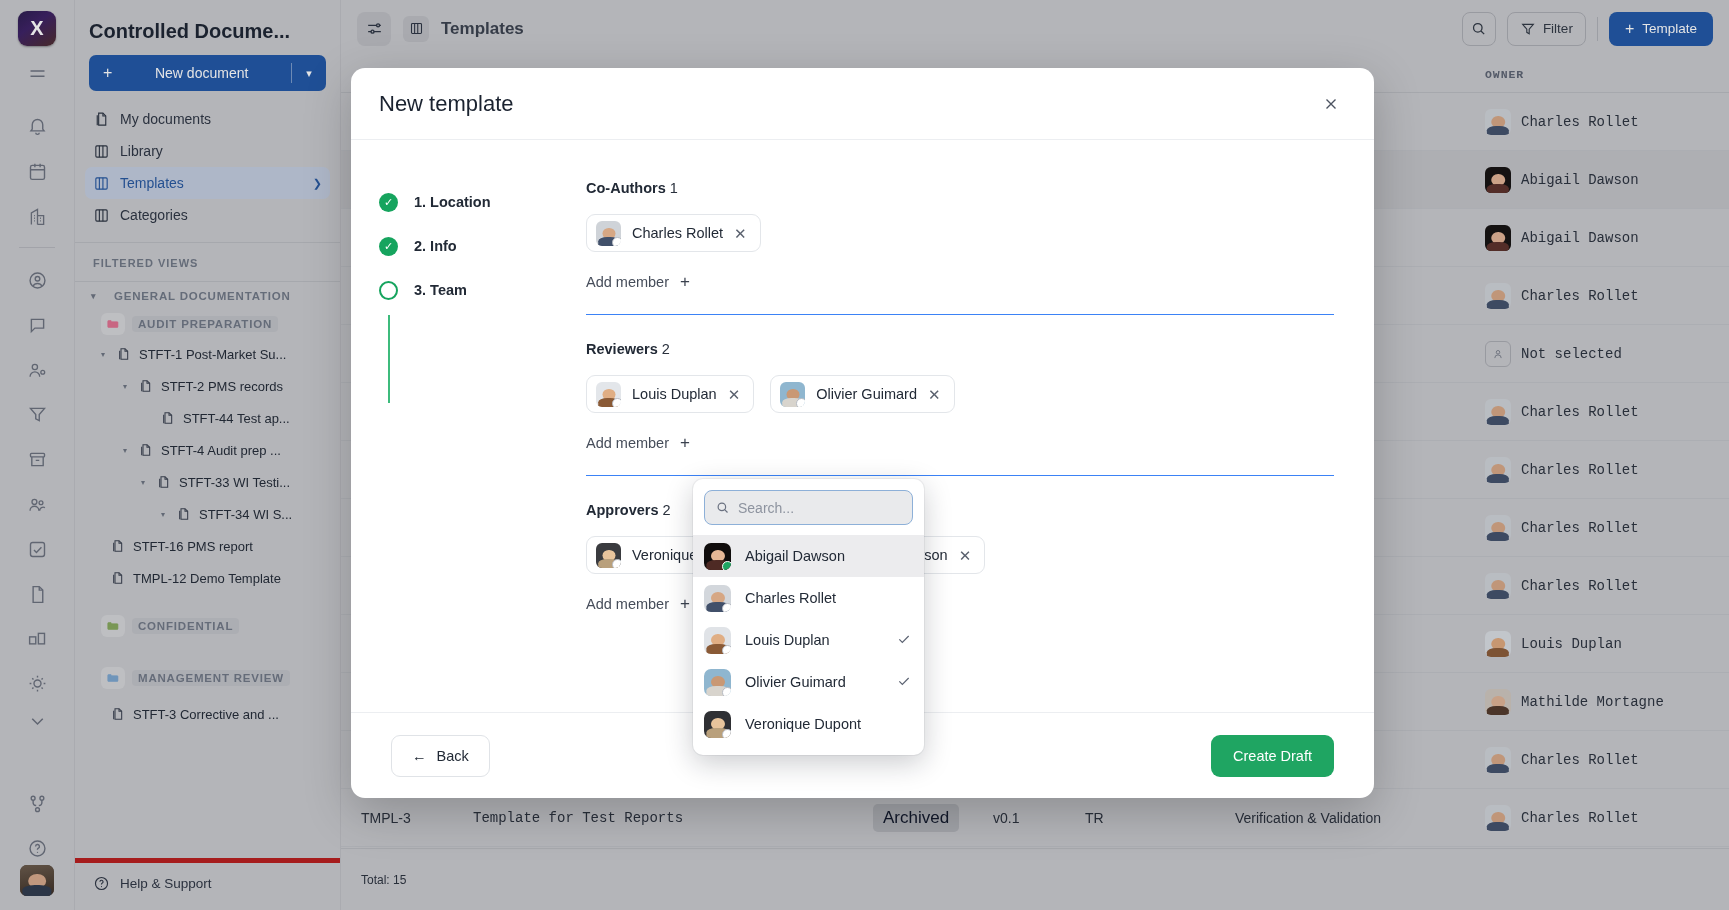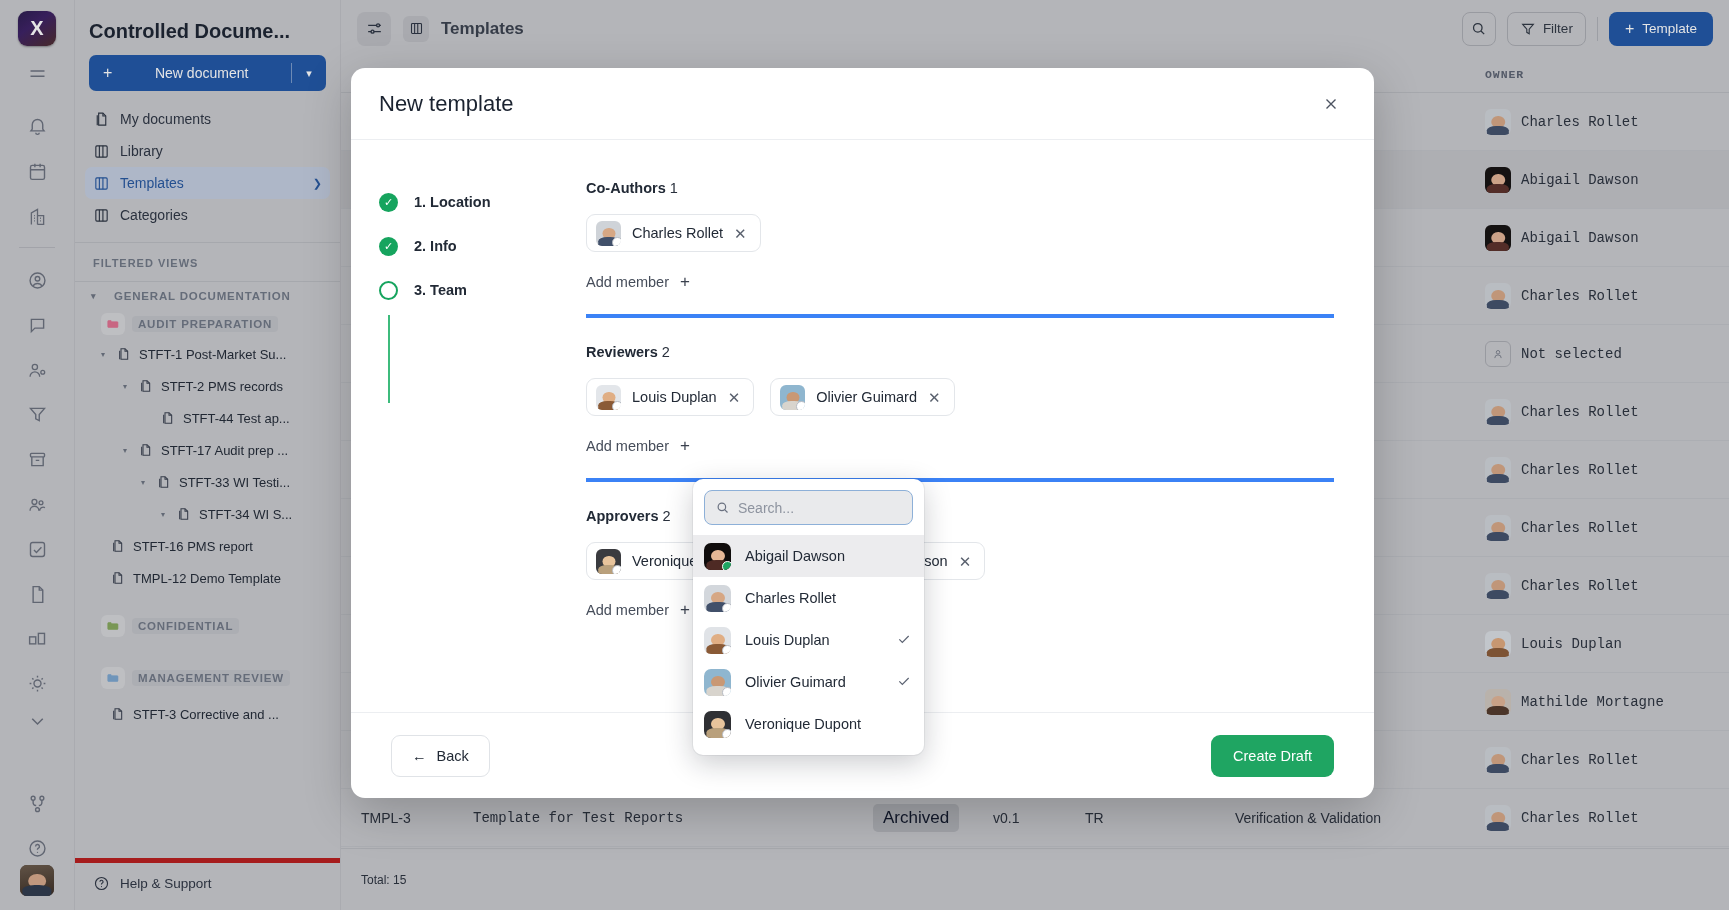--- a/index.html
+++ b/index.html
@@ -184,21 +184,21 @@
     display: flex; align-items: center; justify-content: center;
     background: #16a45e; color: #fff; font-size: 11px;
   }
   .step .dot.open { background: #fff; border: 2px solid #16a45e; }
   .step .lbl { font-size: 14.5px; font-weight: bold; color: #222a36; }
   .step-line {
     position: absolute; left: 37px; top: 175px; width: 2px; height: 88px;
     background: #3dbb7c;
   }
   .fields { flex: 1; padding-right: 40px; }
-  .fgroup { padding-bottom: 22px; border-bottom: 4px solid #3b82f6; margin-bottom: 26px; }
+  .fgroup { padding-bottom: 22px; border-bottom: 1px solid #3b82f6; margin-bottom: 26px; }
   .fgroup.last { border-bottom: none; }
   .flabel { font-size: 14.5px; font-weight: bold; color: #222a36; margin-bottom: 18px; }
   .flabel .cnt { font-weight: normal; color: #2a313d; }
   .chips { display: flex; gap: 16px; flex-wrap: wrap; }
   .chip {
     display: flex; align-items: center; gap: 11px; height: 38px;
     border: 1px solid #e3e6ea; border-radius: 9px; padding: 0 13px 0 9px;
     font-size: 14.5px; color: #222a36; background: #fff;
   }
   .chip .ava { width: 25px; height: 25px; }
@@ -483,21 +483,21 @@
         <span class="tlabel">STFT-44 Test ap...</span>
       </div>
 
       <div class="tw" style="padding-left:40px">
         <span class="tri">▾</span>
         <svg class="doc-ico" viewBox="0 0 24 24" fill="none" stroke="currentColor" stroke-width="1.6" style="margin-right:8px">
             <path d="M9 4h6l4 4v12H9z"></path>
             <path d="M15 4v4h4"></path>
             <path d="M7 7v13"></path>
           </svg>
-        <span class="tlabel">STFT-17 Audit prep ...</span>
+        <span class="tlabel">STFT-4 Audit prep ...</span>
       </div>
 
       <div class="tw" style="padding-left:58px">
         <span class="tri">▾</span>
         <svg class="doc-ico" viewBox="0 0 24 24" fill="none" stroke="currentColor" stroke-width="1.6" style="margin-right:8px">
             <path d="M9 4h6l4 4v12H9z"></path>
             <path d="M15 4v4h4"></path>
             <path d="M7 7v13"></path>
           </svg>
         <span class="tlabel">STFT-33 WI Testi...</span>

